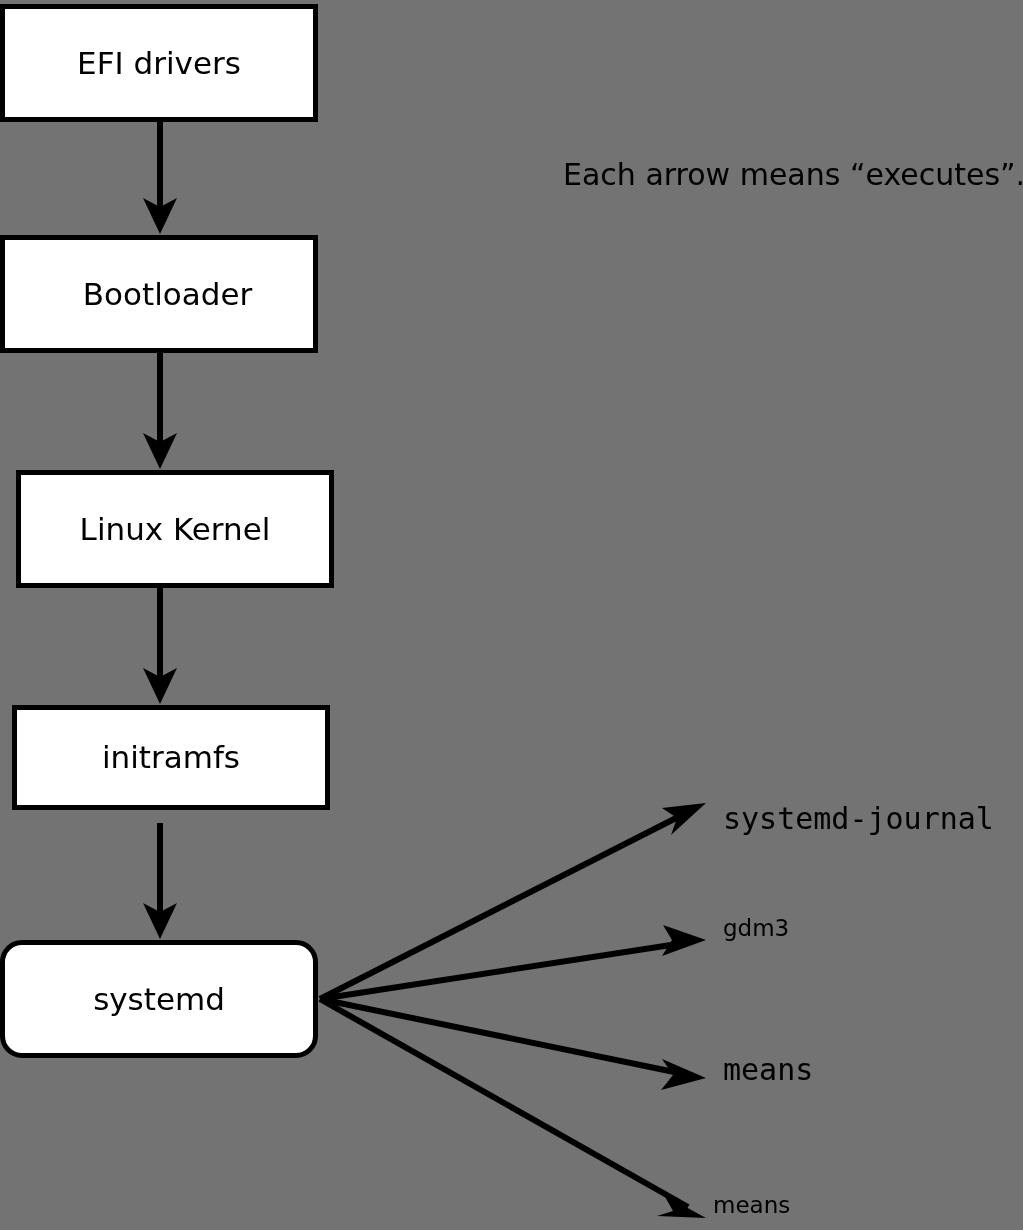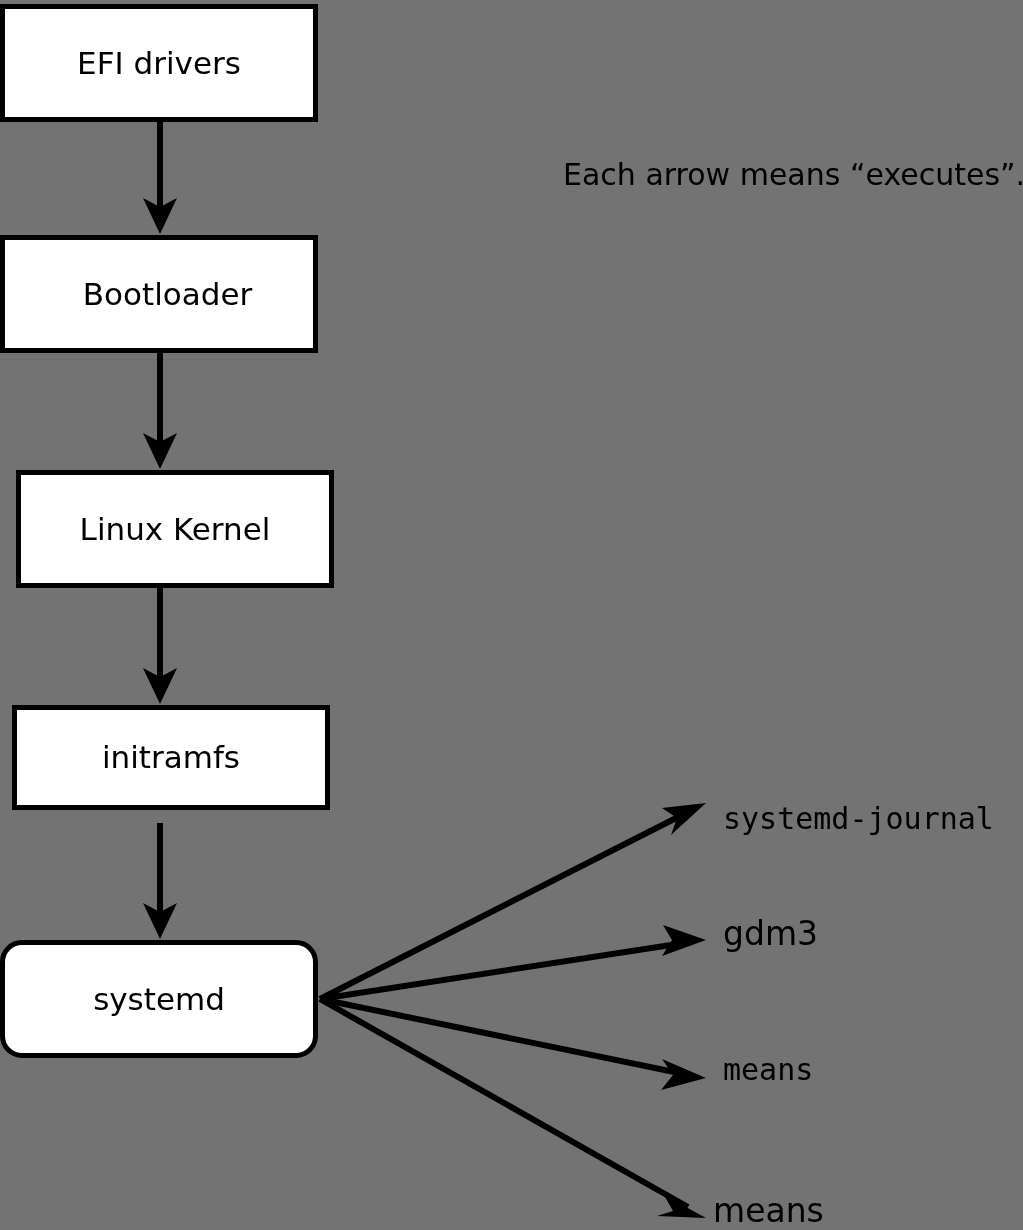--- a/index.html
+++ b/index.html
@@ -51,21 +51,21 @@
     color: #000000;
     white-space: nowrap;
   }
   .leaf-label.mono {
     font-family: "DejaVu Sans Mono", monospace;
     font-size: 30px;
     letter-spacing: 0px;
   }
   .leaf-label.sans {
     font-family: "DejaVu Sans", sans-serif;
-    font-size: 33px;
+    font-size: 23px;
   }
   #legend-note {
     position: absolute;
     left: 563px;
     top: 160px;
     font-family: "DejaVu Sans", sans-serif;
     font-size: 30px;
     line-height: 1;
     color: #000000;
     white-space: nowrap;

